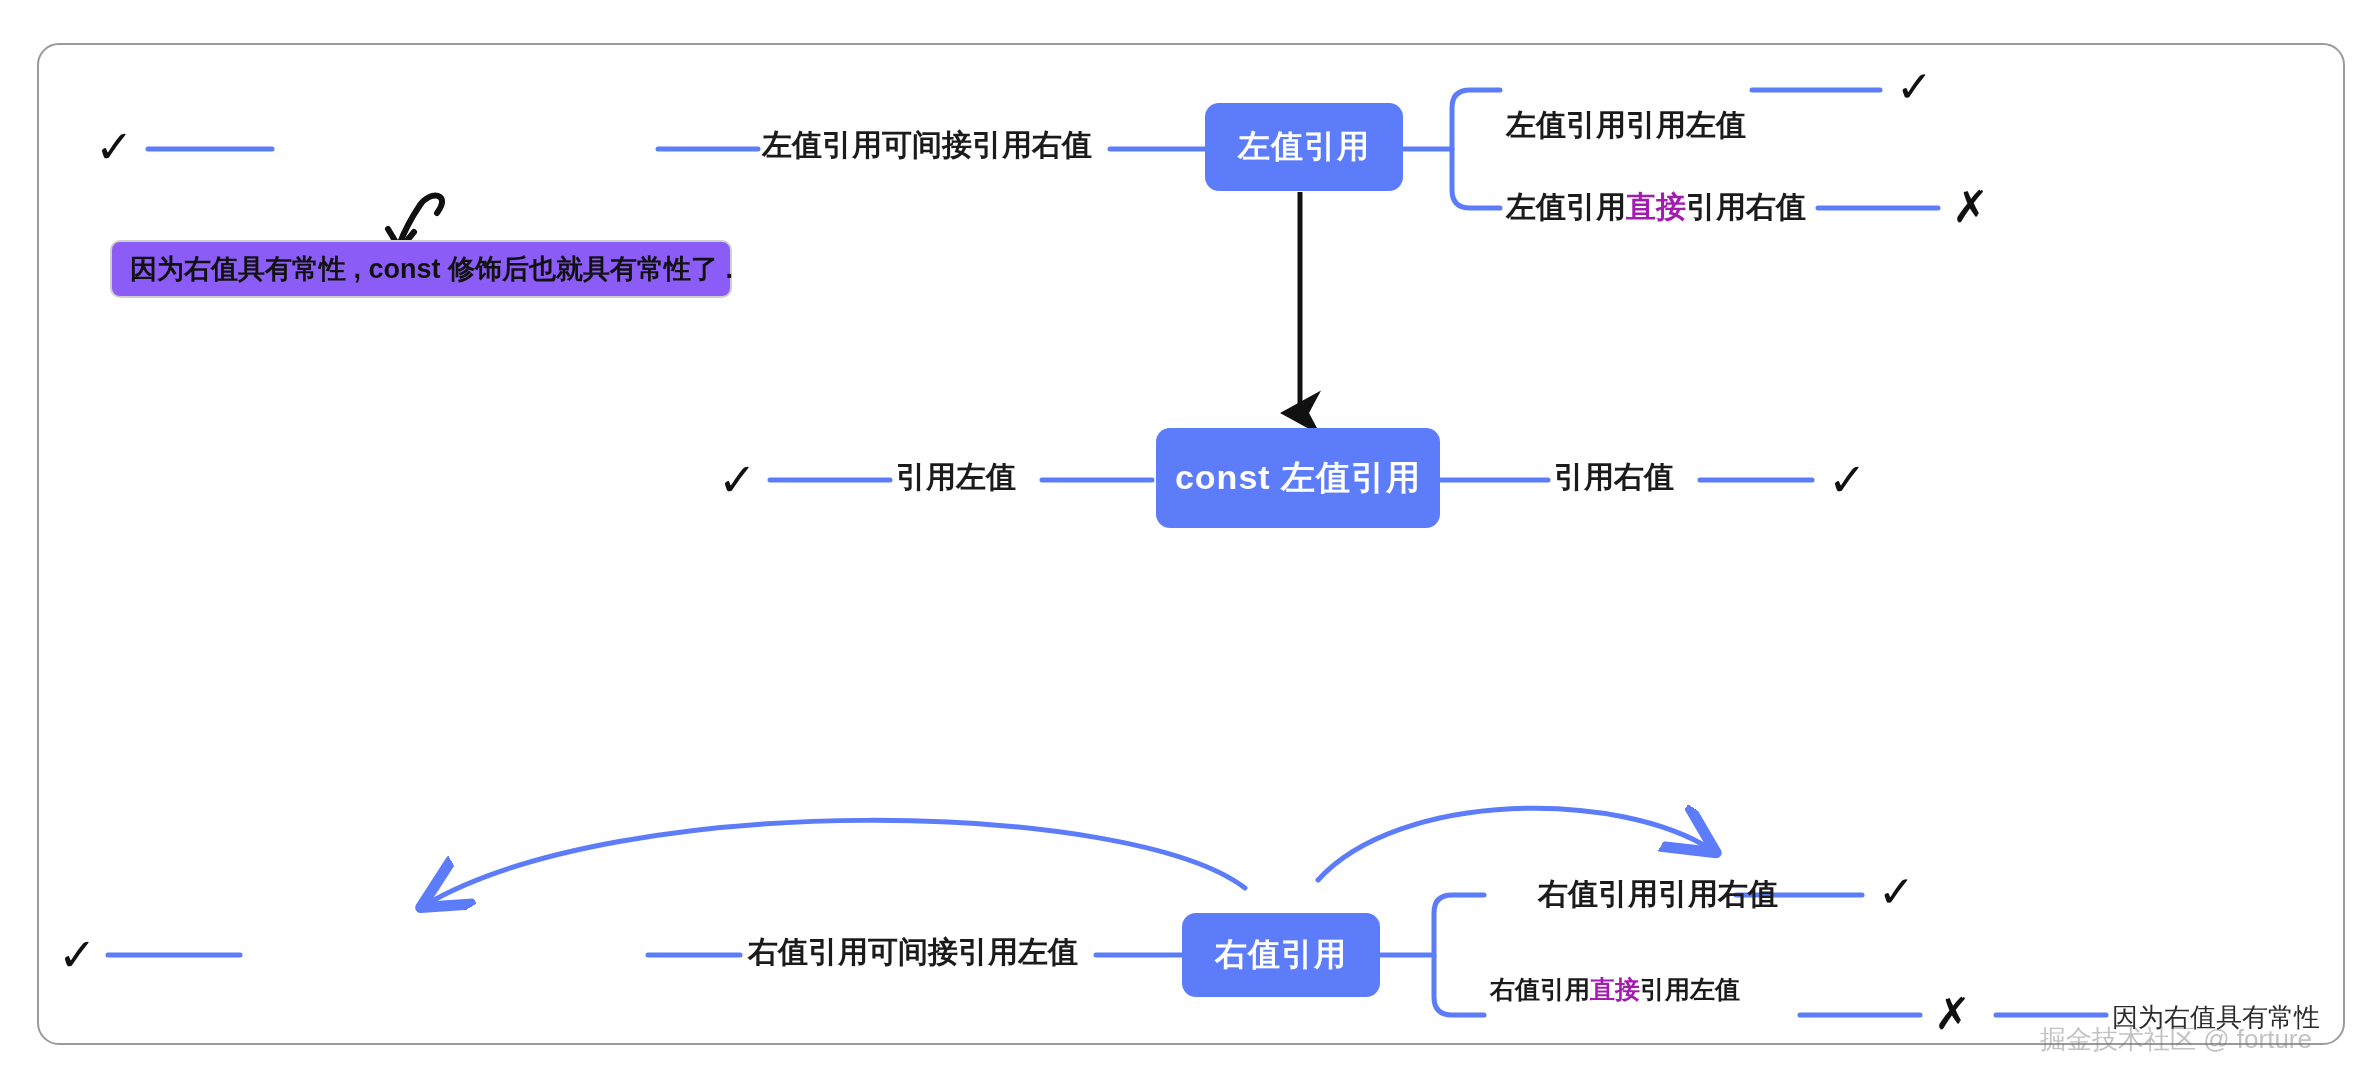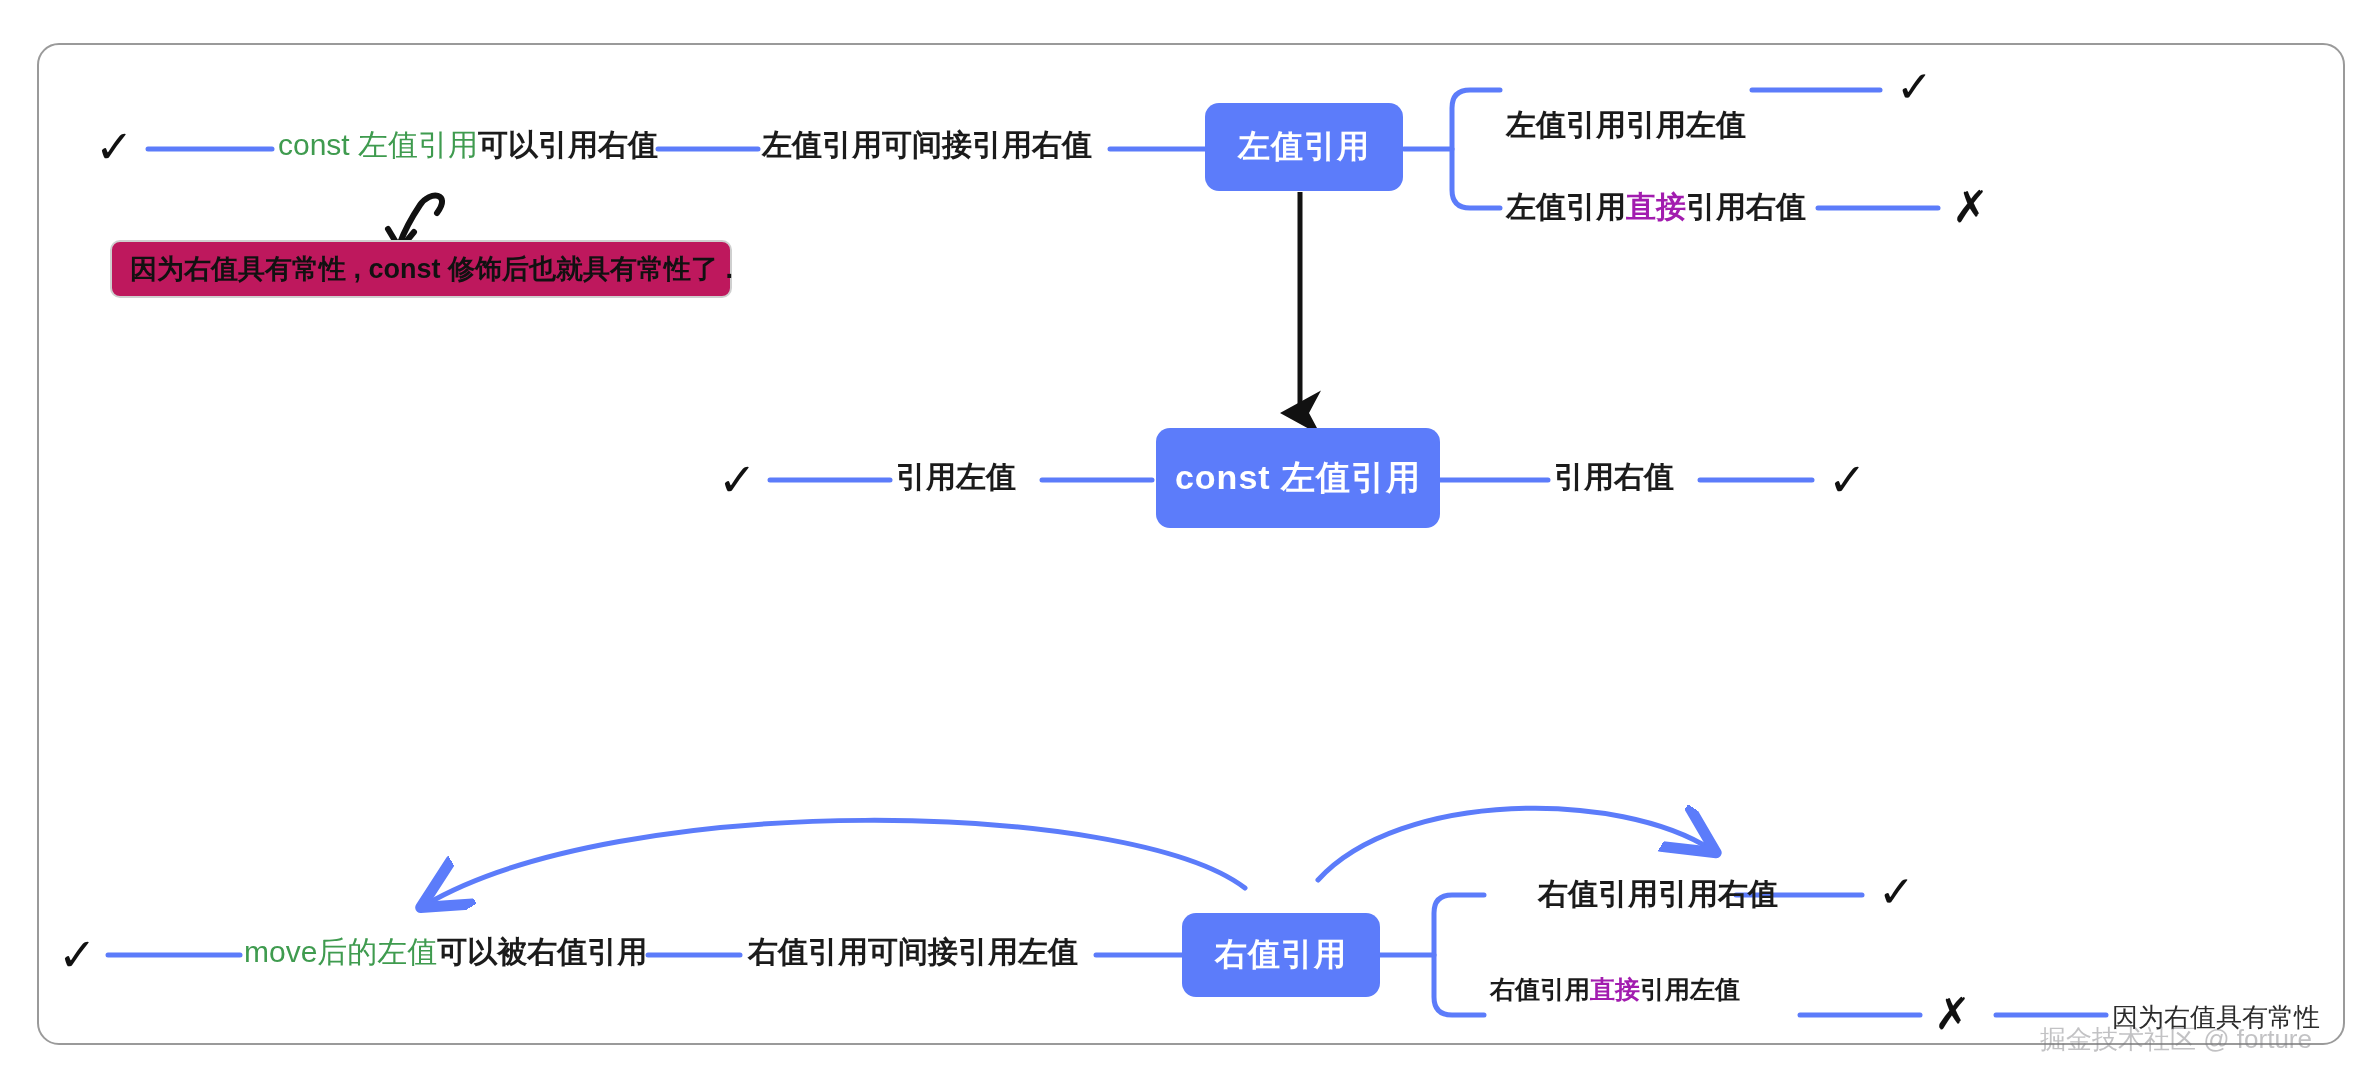--- a/index.html
+++ b/index.html
@@ -61,21 +61,21 @@
     position: absolute;
     color: #111111;
     font-weight: bold;
     line-height: 1;
     white-space: nowrap;
   }
   .notebox {
     position: absolute;
     border: 2px solid #cfcfcf;
     border-radius: 10px;
-    background: #be185d;
+    background: #8b5cf6;
     display: flex;
     align-items: center;
     padding: 0 18px;
     box-sizing: border-box;
     color: #111111;
     font-weight: bold;
     white-space: nowrap;
   }
   .watermark {
     position: absolute;
@@ -152,23 +152,20 @@
     <path d="M1245,888 C1130,800 620,790 425,905" stroke="#5c7cfa" stroke-width="5" fill="none" stroke-linecap="round" marker-end="url(#blueArrow)"></path>
 
     <path d="M1318,880 C1400,790 1620,790 1712,850" stroke="#5c7cfa" stroke-width="5" fill="none" stroke-linecap="round" marker-end="url(#blueArrow)"></path>
 
     <path d="M437,213 C452,193 430,190 420,205 C410,220 404,232 400,243" stroke="#111111" stroke-width="6" fill="none" stroke-linecap="round"></path>
     <path d="M388,229 L400,249 L414,232" stroke="#111111" stroke-width="6" fill="none" stroke-linecap="round" stroke-linejoin="round"></path>
   </svg>
 
   <div class="mark" style="left:95px; top:124px; font-size:46px;">✓</div>
 
-  <div class="txt" style="left:278px; top:130px; font-size:30px;">
-    <span class="green">const 左值引用</span><span class="normal">可以引用右值</span>
-  </div>
 
   <div class="txt" style="left:762px; top:130px; font-size:30px;">左值引用可间接引用右值</div>
 
   <div class="nodebox" style="left:1205px; top:103px; width:198px; height:88px; font-size:32px;">左值引用</div>
 
   <div class="txt" style="left:1506px; top:74px; font-size:30px;margin-top:36px;">左值引用引用左值</div>
   <div class="mark" style="left:1896px; top:65px; font-size:44px;">✓</div>
 
   <div class="txt" style="left:1506px; top:192px; font-size:30px;">
     <span>左值引用</span><span class="red">直接</span><span>引用右值</span>
@@ -182,23 +179,20 @@
   <div class="txt" style="left:896px; top:462px; font-size:30px;">引用左值</div>
 
   <div class="nodebox" style="left:1156px; top:428px; width:284px; height:100px; font-size:34px;">const 左值引用</div>
 
   <div class="txt" style="left:1554px; top:462px; font-size:30px;">引用右值</div>
 
   <div class="mark" style="left:1828px; top:457px; font-size:46px;">✓</div>
 
   <div class="mark" style="left:58px; top:932px; font-size:46px;">✓</div>
 
-  <div class="txt" style="left:244px; top:937px; font-size:30px;">
-    <span class="green">move后的左值</span><span class="normal">可以被右值引用</span>
-  </div>
 
   <div class="txt" style="left:748px; top:937px; font-size:30px;">右值引用可间接引用左值</div>
 
   <div class="nodebox" style="left:1182px; top:913px; width:198px; height:84px; font-size:32px;">右值引用</div>
 
   <div class="txt" style="left:1490px; top:879px; font-size:30px;margin-left:48px;">右值引用引用右值</div>
   <div class="mark" style="left:1878px; top:870px; font-size:44px;">✓</div>
 
   <div class="txt" style="left:1490px; top:977px; font-size:25px;">
     <span>右值引用</span><span class="red">直接</span><span>引用左值</span>

